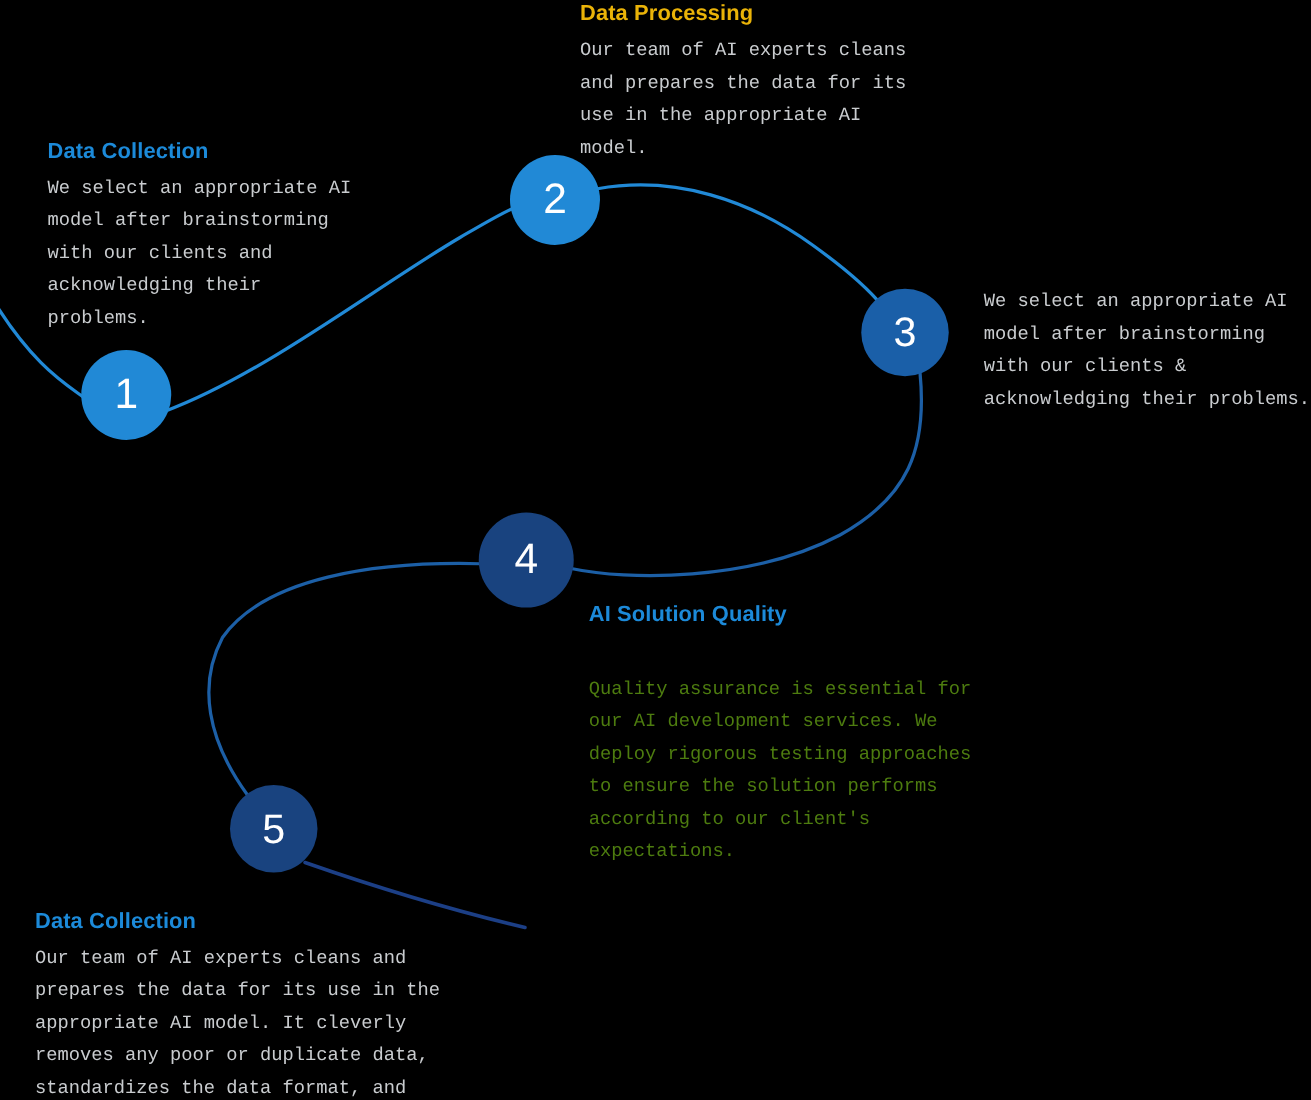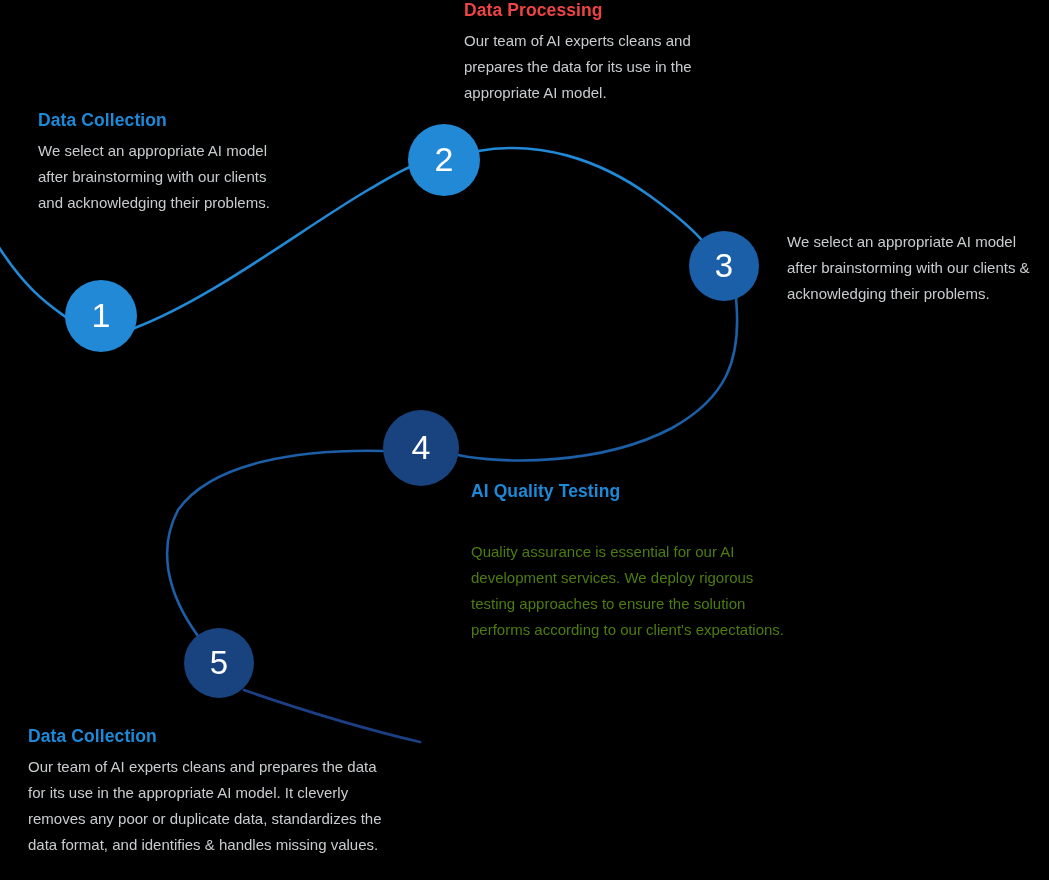--- a/index.html
+++ b/index.html
@@ -48,20 +48,21 @@
     font-weight: 700;
     letter-spacing: 0.1px;
     margin: 0 0 7px 0;
     line-height: 1.2;
   }
   .step-body {
     font-size: 15px;
     font-weight: 400;
     line-height: 26px;
     margin: 0;
+    font-family: Liberation Mono, monospace;
   }
 </style>
 </head>
 <body>
 
 <div id="stage">
 
   <svg id="flow-svg" viewBox="0 0 1049 880" xmlns="http://www.w3.org/2000/svg">
       <path d="M -8,236 C 30,300 62,312 72,322" fill="none" stroke="#2189D6" stroke-width="2.6" stroke-linecap="round"></path>
       <path d="M 132,329 C 210,300 300,230 368,190 C 392,176 402,170 412,166" fill="none" stroke="#2189D6" stroke-width="2.6" stroke-linecap="round"></path>
@@ -87,28 +88,28 @@
       <div class="node" style="left: 184px; top: 628px; width: 70px; height: 70px; background: rgb(25, 67, 127); font-size: 33px;">
         <span class="node-num">5</span>
       </div>
     </div>
   <div id="steps-layer">
       <div class="step-block" style="left: 38px; top: 110px; width: 248px;">
         <div class="step-title" style="color: rgb(28, 138, 217);">Data Collection</div>
         <div class="step-body" style="color: rgb(201, 204, 207);">We select an appropriate AI model after brainstorming with our clients and acknowledging their problems.</div>
       </div>
       <div class="step-block" style="left: 464px; top: 0px; width: 262px;">
-        <div class="step-title" style="color: #ef4444;">Data Processing</div>
+        <div class="step-title" style="color: #eab308;">Data Processing</div>
         <div class="step-body" style="color: rgb(201, 204, 207);">Our team of AI experts cleans and prepares the data for its use in the appropriate AI model.</div>
       </div>
       <div class="step-block" style="left: 787px; top: 229px; width: 262px;">
         <div class="step-body" style="color: rgb(201, 204, 207);">We select an appropriate AI model after brainstorming with our clients &amp; acknowledging their problems.</div>
       </div>
       <div class="step-block" style="left: 471px; top: 481px; width: 330px;">
-        <div class="step-title" style="color: rgb(28, 138, 217);">AI Quality Testing</div>
+        <div class="step-title" style="color: rgb(28, 138, 217);">AI Solution Quality</div>
         <div class="step-body" style="color: #4d7c0f; margin-top: 37px;">Quality assurance is essential for our AI development services. We deploy rigorous testing approaches to ensure the solution performs according to our client's expectations.</div>
       </div>
       <div class="step-block" style="left: 28px; top: 726px; width: 368px;">
         <div class="step-title" style="color: rgb(28, 138, 217);">Data Collection</div>
         <div class="step-body" style="color: rgb(201, 204, 207);">Our team of AI experts cleans and prepares the data for its use in the appropriate AI model. It cleverly removes any poor or duplicate data, standardizes the data format, and identifies &amp; handles missing values.</div>
       </div>
     </div>
 
 </div>
 

